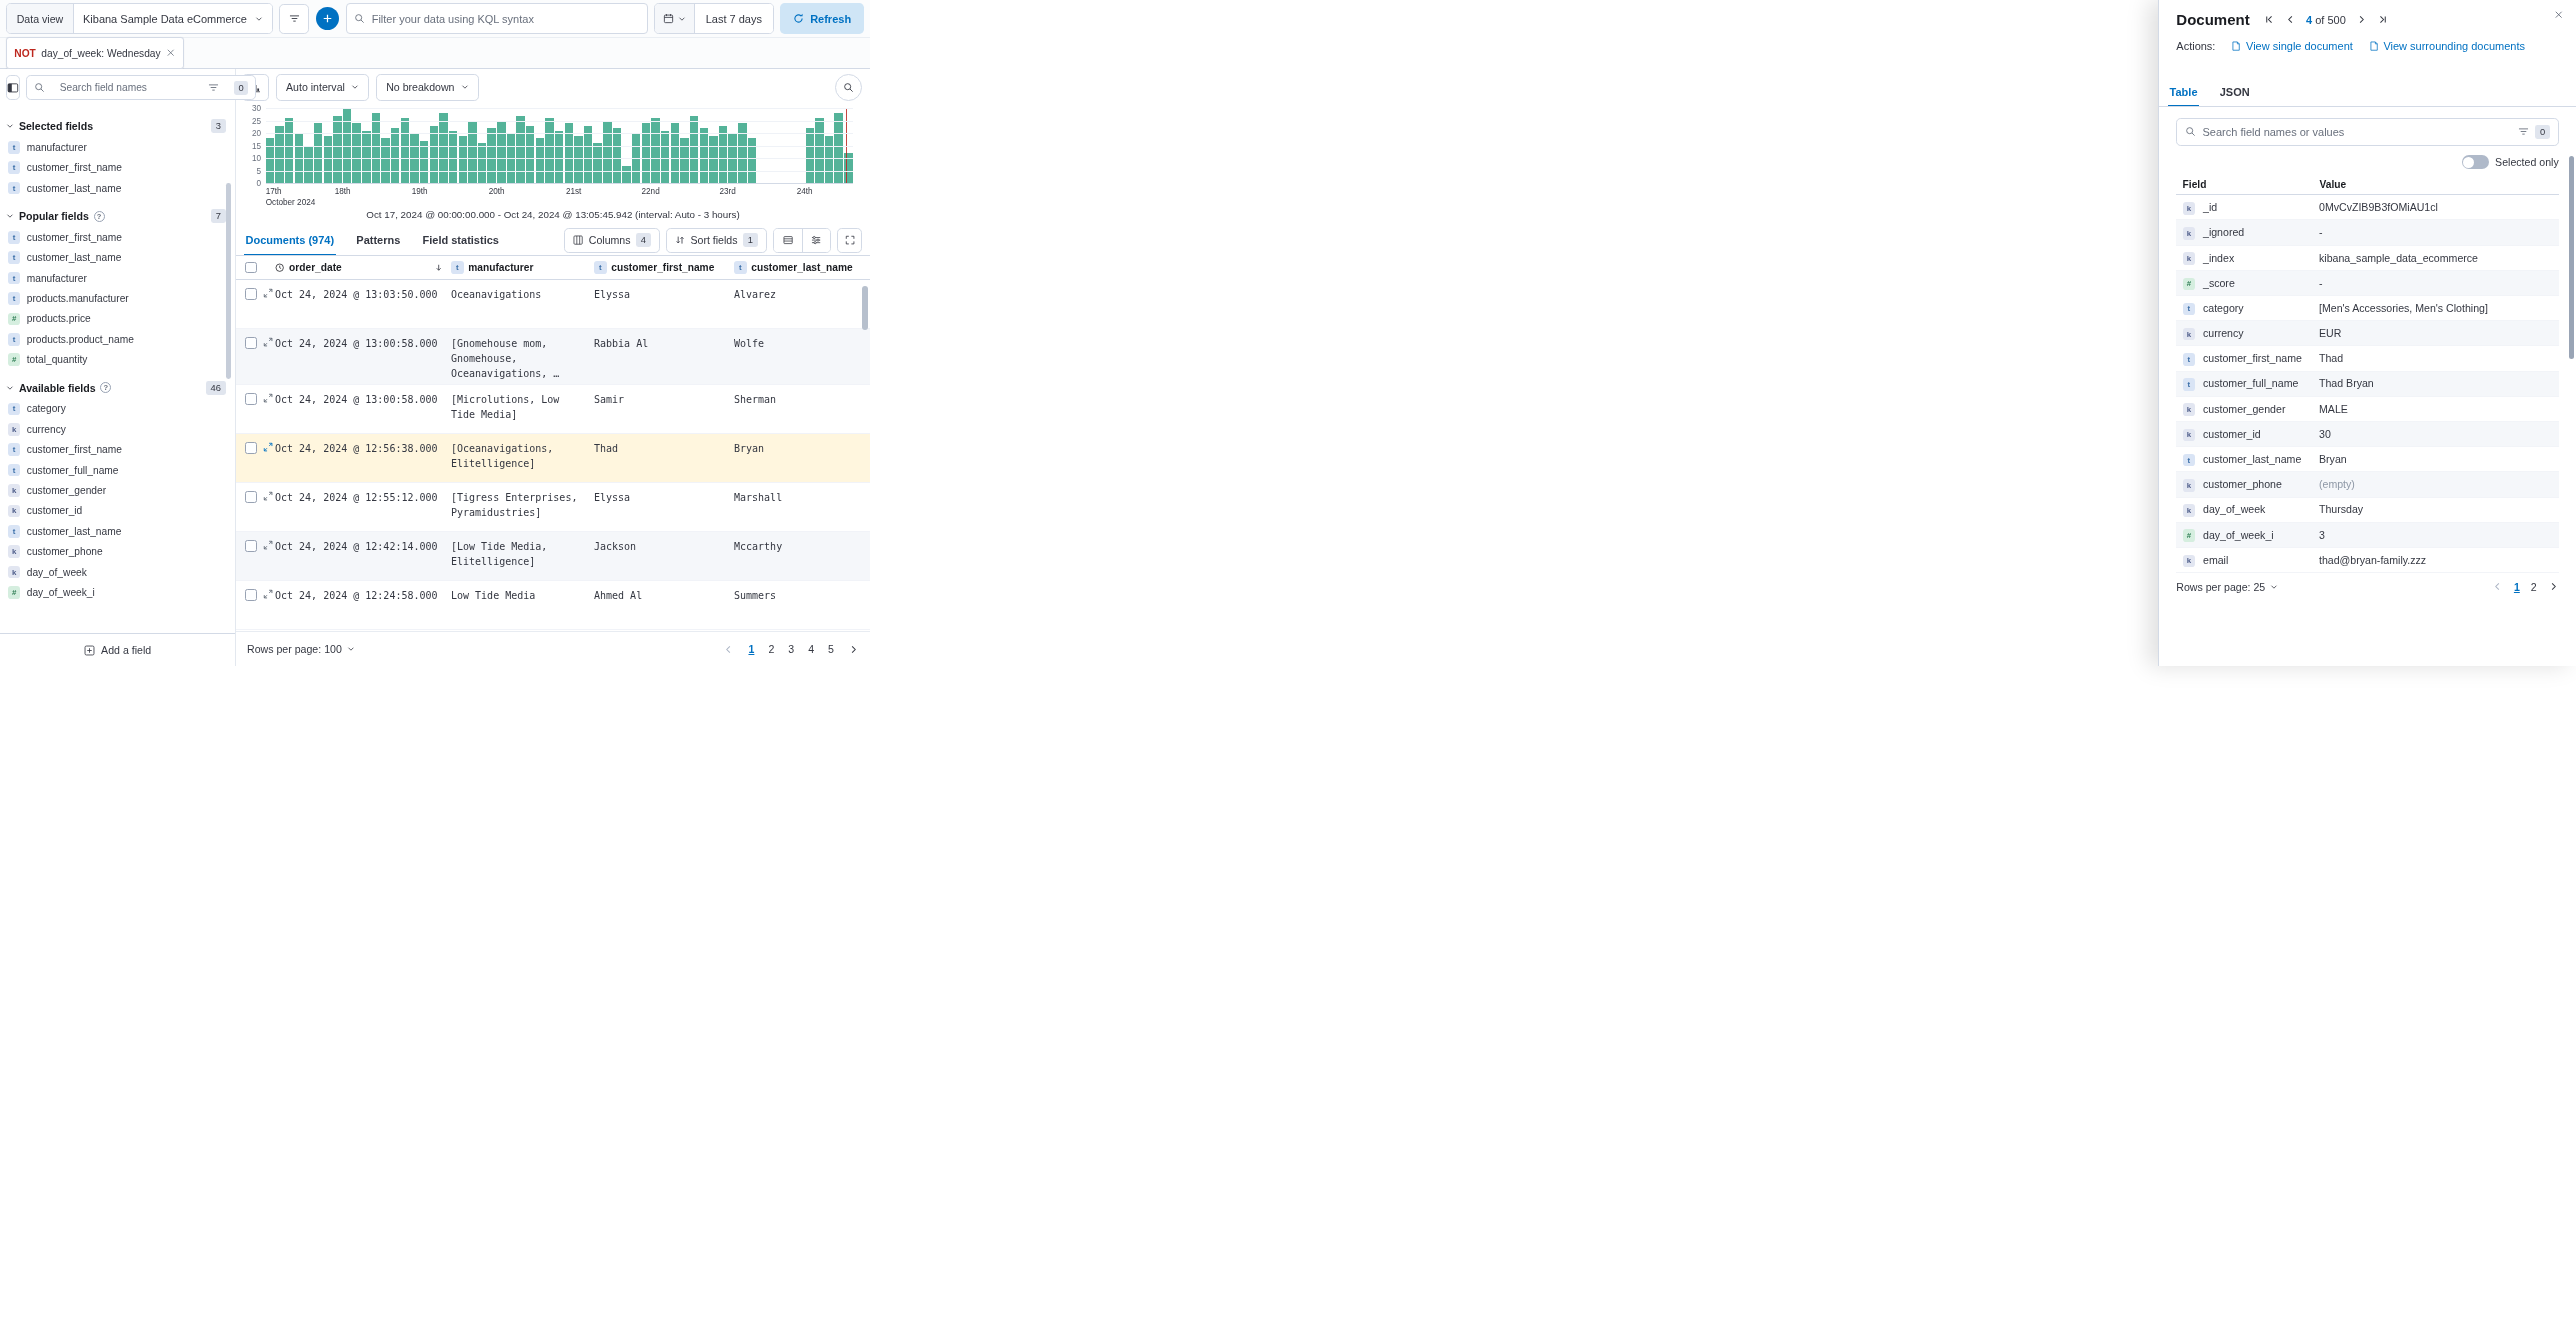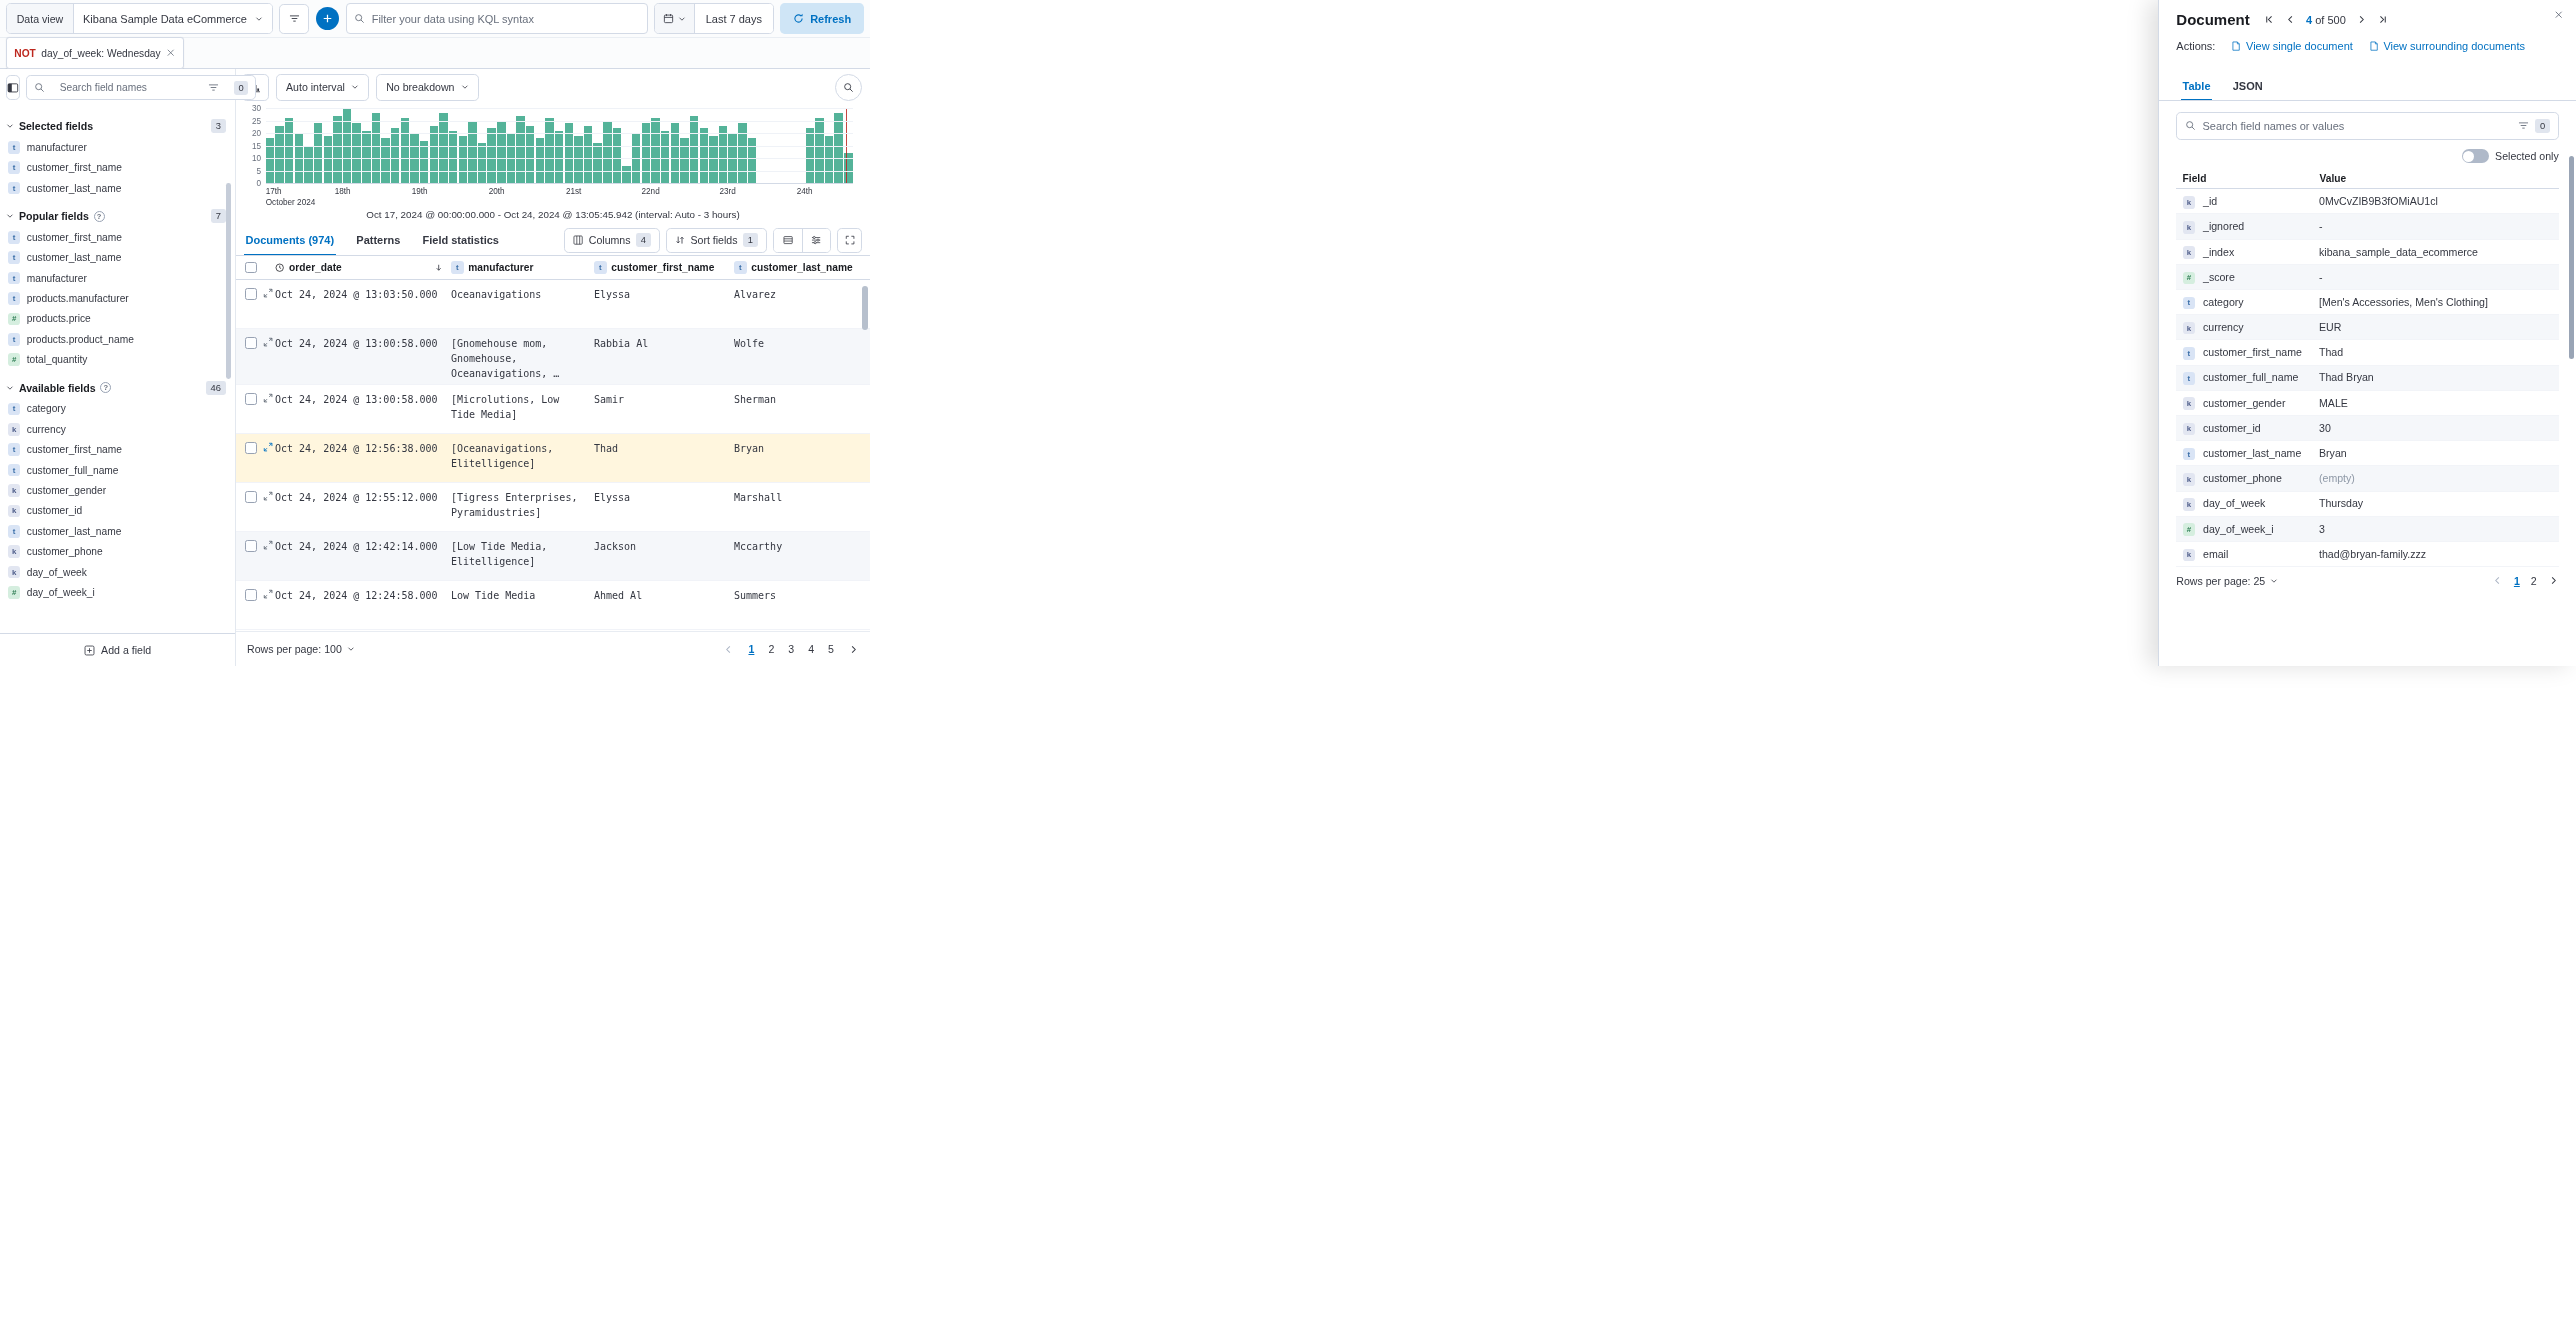--- a/index.html
+++ b/index.html
@@ -114,21 +114,21 @@
   
   .flyout { position:absolute; right:0; top:0; width:418px; height:666px; background:#fff; border-left:0.8px solid #D3DAE6; box-shadow:-9.4px 0 22px rgba(0,0,0,.13); display:flex; flex-direction:column; padding-top:11px; z-index:5; }
   .f-head { padding:0 35px 0 17.3px; display:flex; align-items:center; gap:14px; flex:none; }
   .f-title { font-size:15px; font-weight:700; color:#1A1C21; }
   .f-pager { display:flex; align-items:center; gap:10.2px; color:#343741; font-size:11px; }
   .f-pager .pg { cursor:pointer; display:inline-flex; color:#343741; }
   .f-cur { color:#0071C2; font-weight:600; }
   .f-close { position:absolute; top:10.2px; right:12.6px; color:#5A6270; cursor:pointer; }
   .f-actions { padding:0 17.3px; margin-top:11.8px; display:flex; align-items:center; gap:15.7px; font-size:11px; flex:none; }
   .f-link { color:#0071C2; display:flex; align-items:center; gap:4.7px; cursor:pointer; }
-  .f-tabs { margin-top:21px; padding:0 22px; border-bottom:0.8px solid #D3DAE6; display:flex; flex:none; }
+  .f-tabs { margin-top:27px; padding:0 9px; border-bottom:0.8px solid #D3DAE6; display:flex; flex:none; }
   .f-tab { padding:7px 1.6px; margin-right:19px; font-size:11px; font-weight:600; color:#343741; border-bottom:1.6px solid transparent; cursor:pointer; }
   .f-tab.active { color:#0071C2; border-bottom-color:#0071C2; }
   .f-search { margin:11px 17.3px 0; height:28px; border:0.8px solid #D3DAE6; border-radius:4.7px; display:flex; align-items:center; gap:6.3px; padding:0 7.9px; color:#69707D; flex:none; }
   .f-search input { flex:1; min-width:0; border:none; outline:none; font-size:11px; color:#343741; }
   .f-search input::placeholder { color:#69707D; }
   .f-selonly { margin:9.4px 17.3px 0; display:flex; justify-content:flex-end; align-items:center; gap:6.3px; font-size:10.6px; color:#343741; flex:none; }
   .toggle { width:27px; height:14px; border-radius:7px; background:#AFB9C9; position:relative; cursor:pointer; flex:none; }
   .toggle .knob { position:absolute; left:1.6px; top:1.6px; width:11px; height:11px; border-radius:50%; background:#fff; }
   .f-table { margin:4.7px 17.3px 0; flex:none; }
   .ft-head { display:flex; padding:4.7px 6.3px; border-bottom:0.8px solid #D3DAE6; font-size:10.2px; font-weight:700; color:#1A1C21; }

